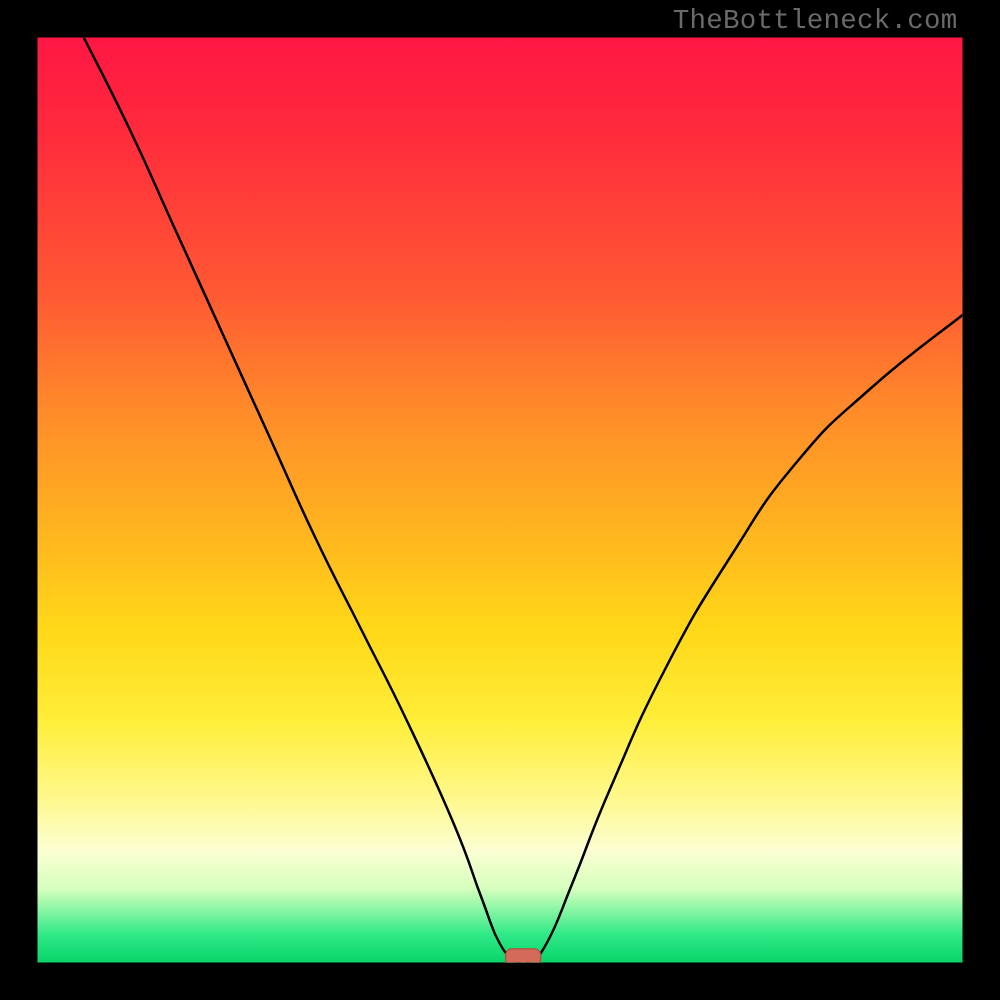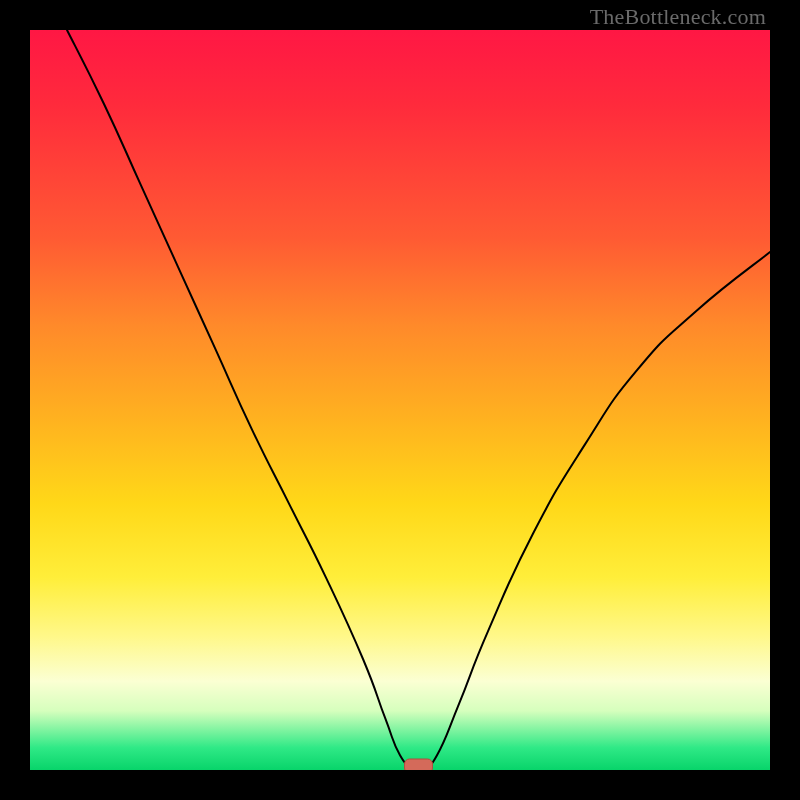--- a/index.html
+++ b/index.html
@@ -44,21 +44,21 @@
     );
   }
   .curve-svg {
     position: absolute;
     inset: 0;
   }
   .watermark {
     position: absolute;
     top: 4px;
     right: 34px;
-    font-family: Liberation Serif, serif;
+    font-family: Liberation Mono, monospace;
     font-size: 22px;
     color: #6a6a6a;
     letter-spacing: 0.2px;
     user-select: none;
   }
 </style>
 </head>
 <body>
 
 <div class="frame">

